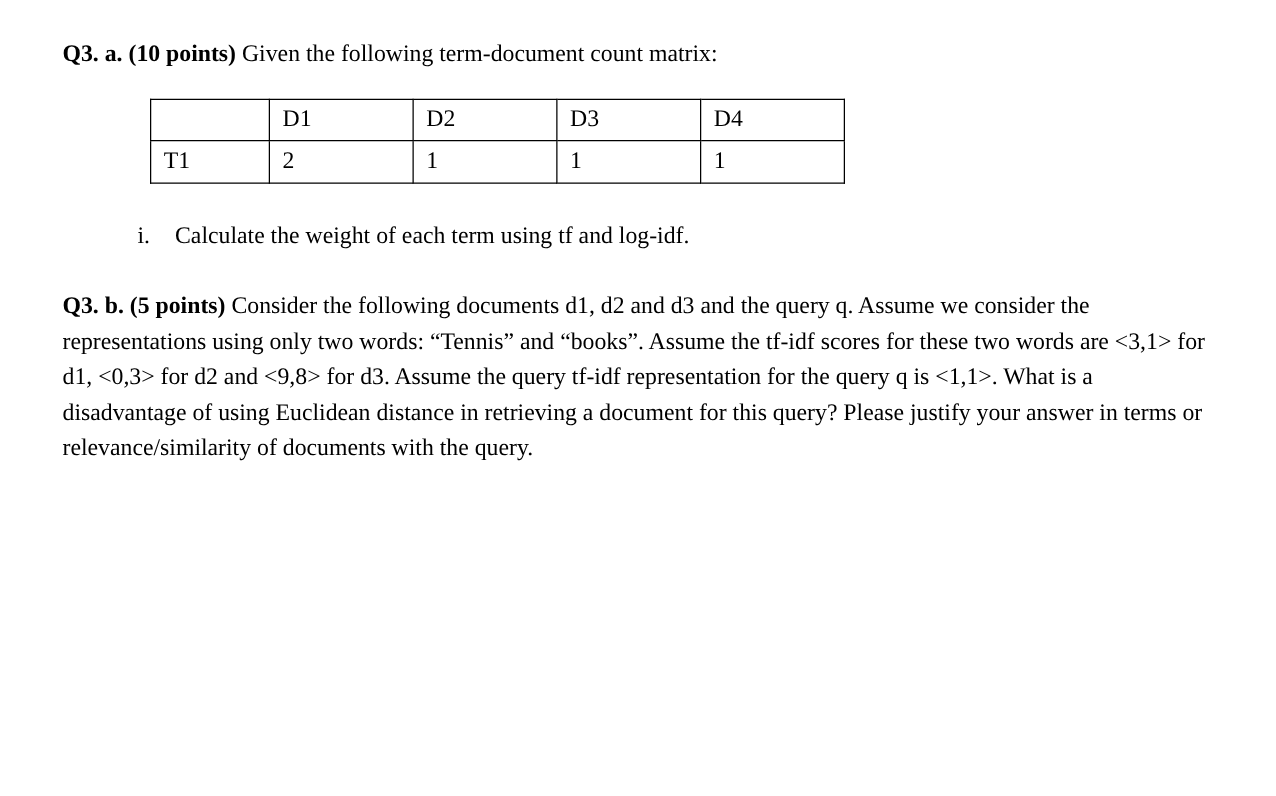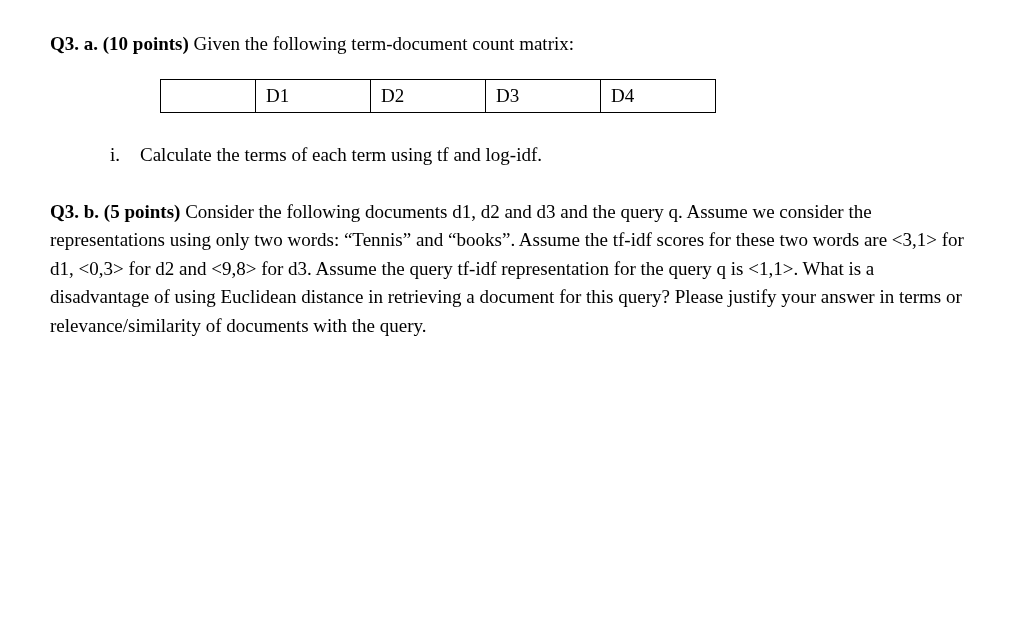--- a/index.html
+++ b/index.html
@@ -17,21 +17,21 @@
       padding: 30px 50px;
       width: 1021px;
     }
     .question-header {
       margin-bottom: 20px;
     }
     .question-header strong {
       font-weight: bold;
     }
     .table-wrapper {
-      margin-left: 110px;
+      margin-left: 70px;
       margin-bottom: 28px;
     }
     table {
       border-collapse: collapse;
     }
     td {
       border: 1px solid #000;
       padding: 2px 10px;
       width: 115px;
       height: 28px;
@@ -72,26 +72,33 @@
 <div class="table-wrapper">
   <table>
     <tbody>
         <tr>
       <td class="row-header"></td>
       <td>D1</td>
       <td>D2</td>
       <td>D3</td>
       <td>D4</td>
     </tr>
+    <tr>
+      <td class="row-header">T1</td>
+      <td>2</td>
+      <td>1</td>
+      <td>1</td>
+      <td>1</td>
+    </tr>
   </tbody>
     </table>
 </div>
 
 <div class="list-wrapper">
   <div class="list-item">
     <div class="list-marker">i.</div>
-    <div class="list-content">Calculate the terms of each term using tf and log-idf.</div>
+    <div class="list-content">Calculate the weight of each term using tf and log-idf.</div>
   </div>
 </div>
 
 <div class="paragraph">
   <strong>Q3. b. (5 points)</strong><span> Consider the following documents d1, d2 and d3 and the query q. Assume we consider the representations using only two words: “Tennis” and “books”. Assume the tf-idf scores for these two words are &lt;3,1&gt; for d1, &lt;0,3&gt; for d2 and &lt;9,8&gt; for d3. Assume the query tf-idf representation for the query q is &lt;1,1&gt;. What is a disadvantage of using Euclidean distance in retrieving a document for this query? Please justify your answer in terms or relevance/similarity of documents with the query.</span>
 </div>
 
 </body></html>

